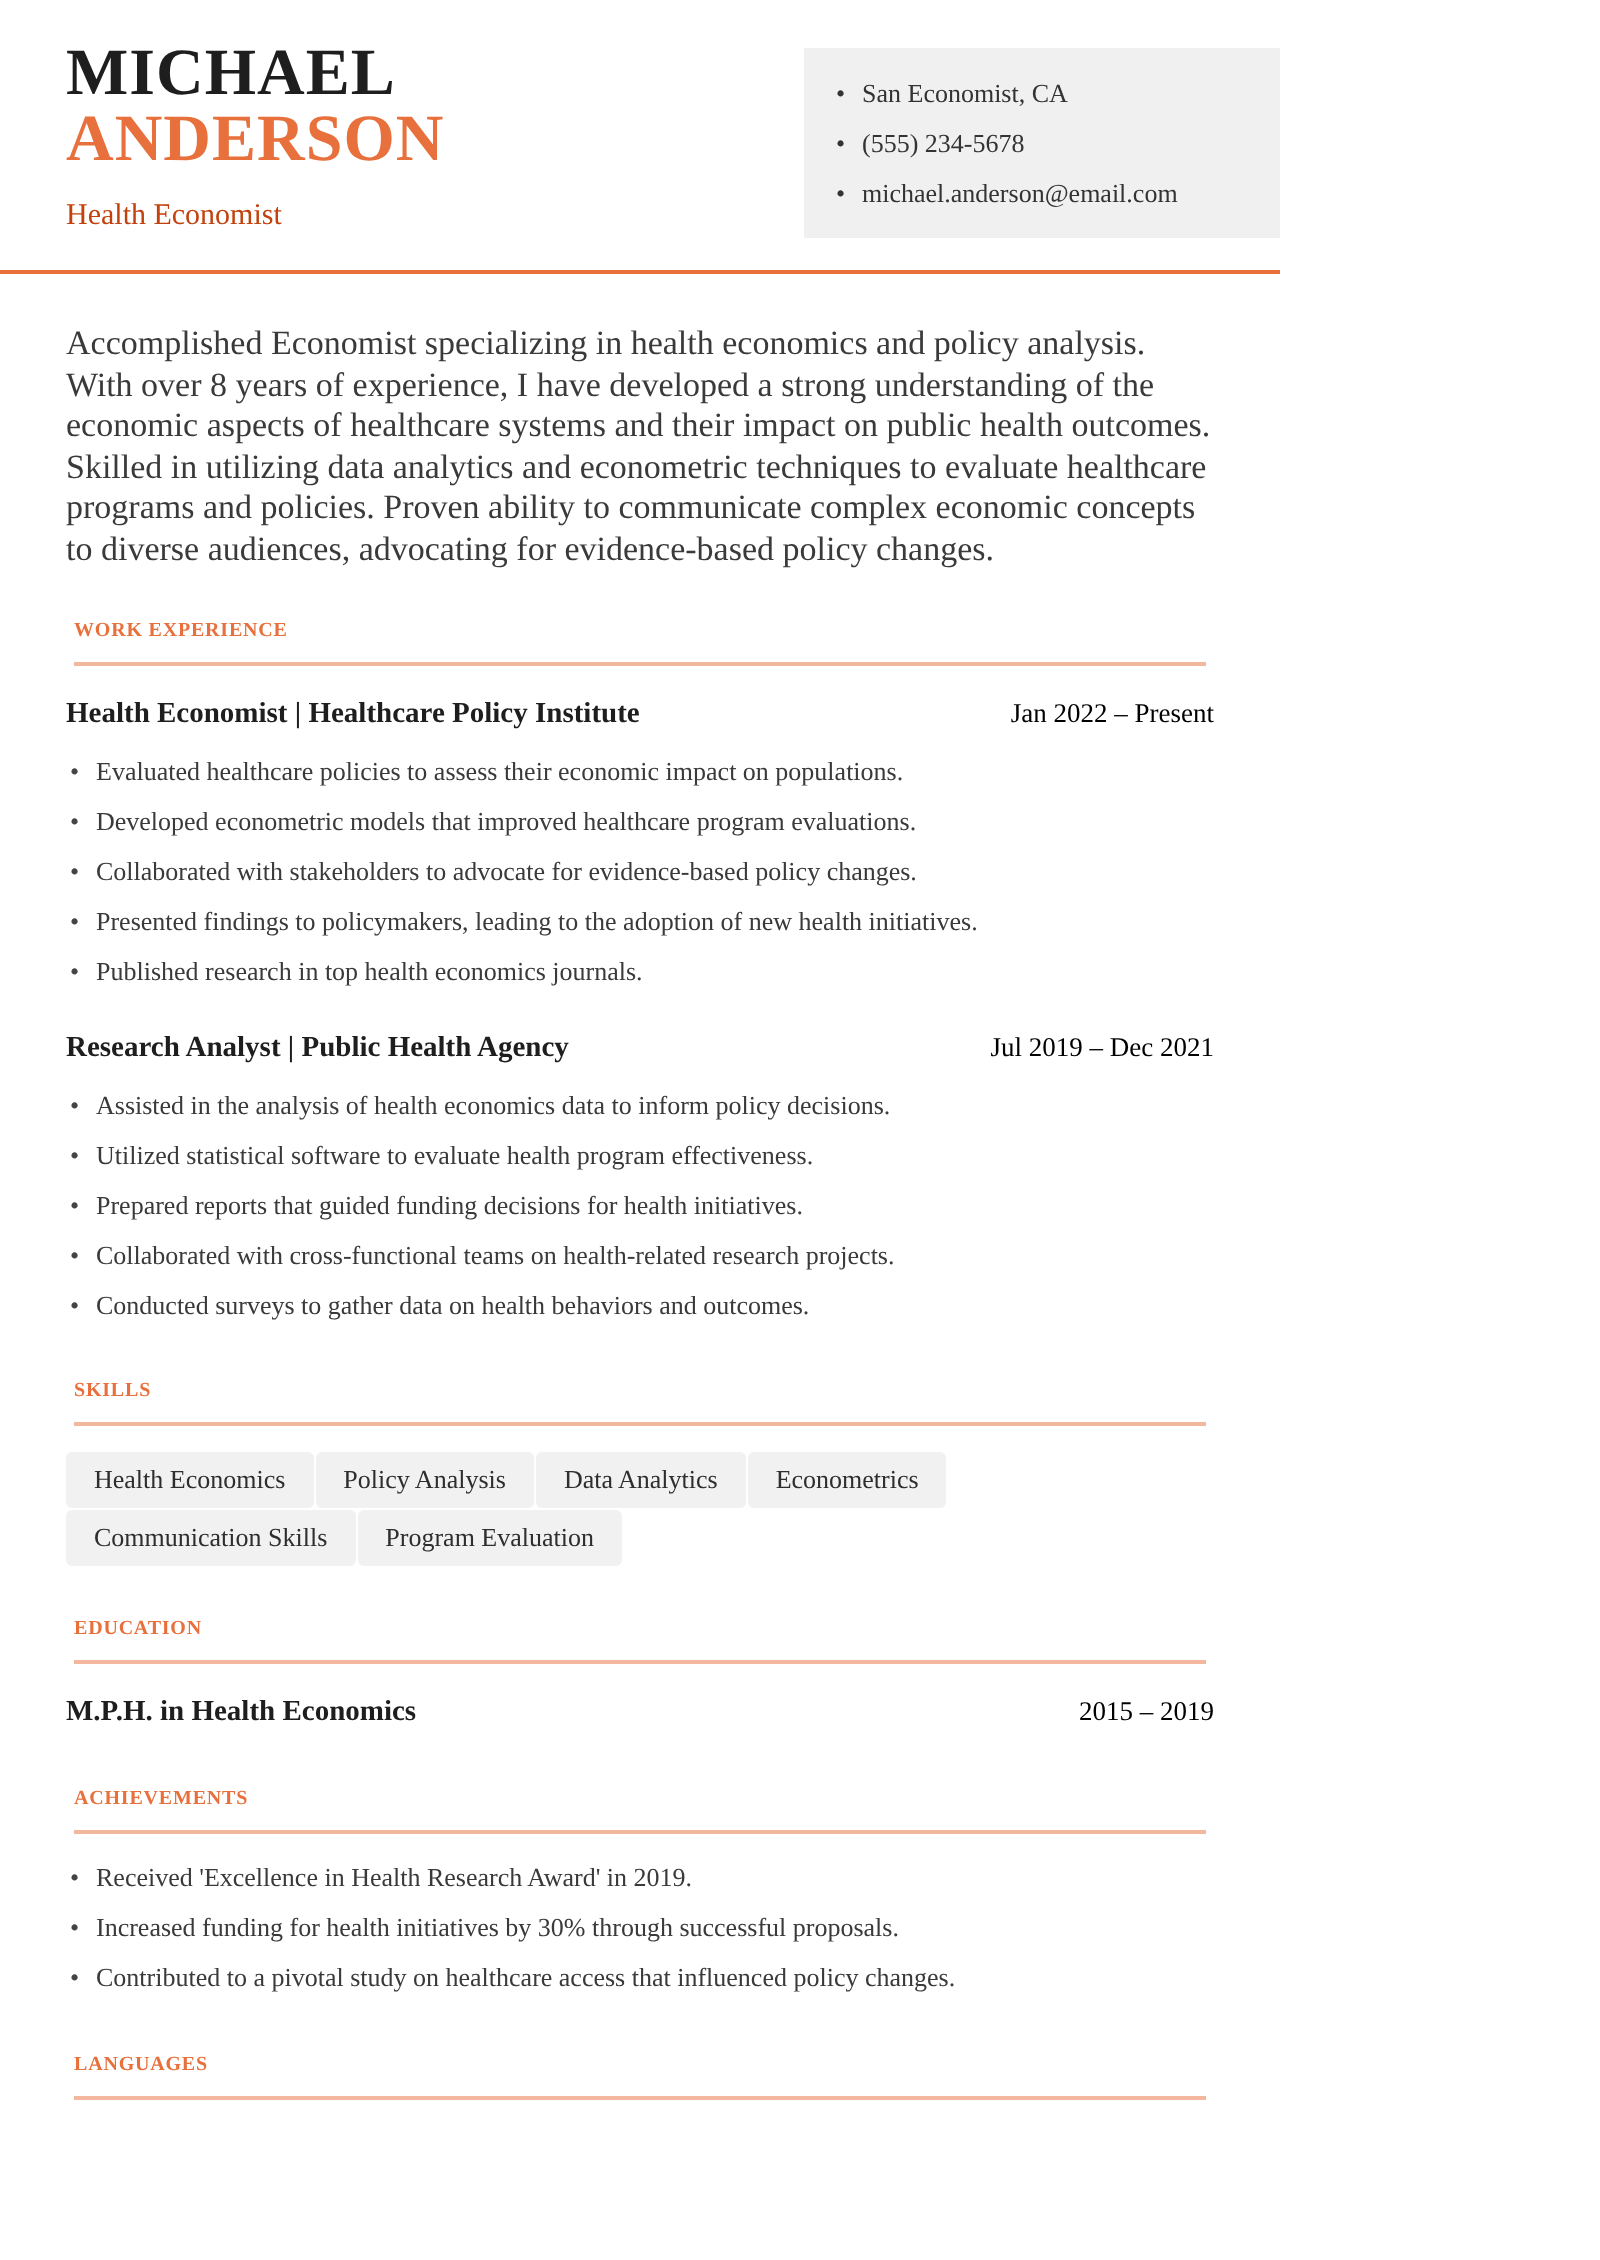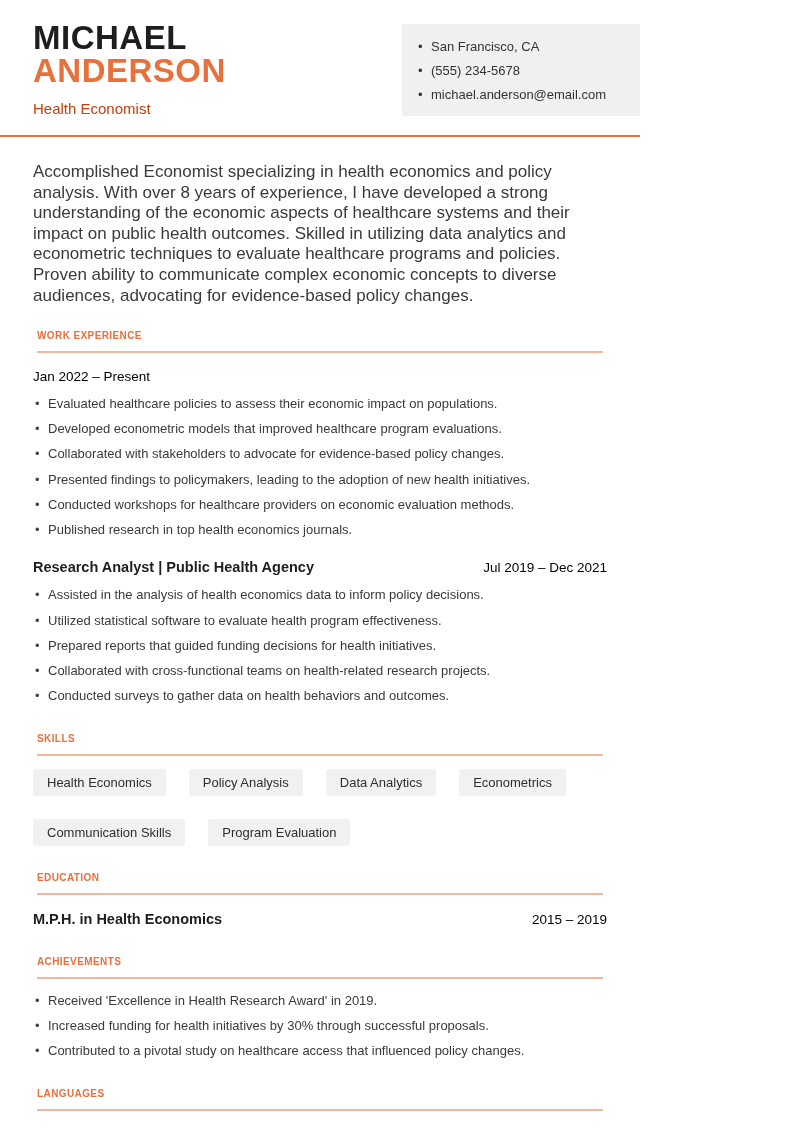--- a/index.html
+++ b/index.html
@@ -6,21 +6,21 @@
     --accent: #E8703C;
     --accent_light: rgba(232,112,60,0.5);
     --contact_bg: #F0F0F0;
     --tag_bg: #F1F1F1;
     --text: #3A3A3A;
     --heading_text: #1E1E1E;
   }
   * { box-sizing: border-box; }
   html, body { margin: 0; padding: 0; background: #fff; }
   body { font-family: "Liberation Sans", sans-serif; color: var(--text); }
-  .page { width: 640px; height: 1130px; background: #fff; overflow: hidden; }
+  .page { width: 640px; height: 1130px; background: #fff; overflow: hidden; font-family: Liberation Serif, serif; }
 
   
   .header { position: relative; height: 137px; border-bottom: 2px solid var(--accent); }
   .name-block { position: absolute; left: 33px; top: 21px; }
   .name-line { font-size: 33px; font-weight: 800; letter-spacing: 0.5px; line-height: 33px; margin: 0; color: var(--heading_text); }
   .name-line.last { color: var(--accent); }
   .header-role { margin-top: 13px; font-size: 15px; color: #c2410c; }
 
   .contact-box { position: absolute; right: 0; top: 24px; width: 238px; background: var(--contact_bg); padding: 10px 8px 10px 16px; }
   .contact-list { list-style: none; margin: 0; padding: 0; }
@@ -36,63 +36,63 @@
 
   .job { margin-top: 16px; }
   .row-head { display: flex; justify-content: space-between; align-items: baseline; }
   .item-title { font-size: 14.5px; font-weight: 700; color: var(--heading_text); margin: 0; }
   .date { font-size: 13.5px; color: #000000; white-space: nowrap; }
 
   .bullets { list-style: none; margin: 12px 0 0; padding: 0; }
   .bullets li { font-size: 13px; line-height: 1.28; color: var(--text); position: relative; padding-left: 15px; margin-bottom: 8.5px; }
   .bullets li::before { content: "\2022"; position: absolute; left: 2px; color: #444; }
 
-  .tags { display: flex; flex-wrap: wrap; gap: 23px; margin-top: 13px; }
+  .tags { display: flex; flex-wrap: wrap; gap: 1px; margin-top: 13px; }
   .tag { background: var(--tag_bg); color: #2e2e2e; font-size: 13px; padding: 6px 14px; border-radius: 3px; }
 
   .edu-row { margin-top: 16px; }
   .school { margin-top: 6px; font-size: 13.5px; color: var(--text); }
 </style>
 </head>
 <body>
 
 <div class="page">
 
   <div class="header">
     <div class="name-block">
       <h1 class="name-line first">MICHAEL</h1>
       <h1 class="name-line last">ANDERSON</h1>
       <div class="header-role">Health Economist</div>
     </div>
     <div class="contact-box">
       <ul class="contact-list">
-          <li>San Francisco, CA</li>
+          <li>San Economist, CA</li>
           <li>(555) 234-5678</li>
           <li>michael.anderson@email.com</li>
         </ul>
     </div>
   </div>
 
   <div class="main">
 
     <p class="summary">Accomplished Economist specializing in health economics and policy analysis. With over 8 years of experience, I have developed a strong understanding of the economic aspects of healthcare systems and their impact on public health outcomes. Skilled in utilizing data analytics and econometric techniques to evaluate healthcare programs and policies. Proven ability to communicate complex economic concepts to diverse audiences, advocating for evidence-based policy changes.</p>
 
     <div class="section" style="margin-top:24px">
       <h2 class="section-title">WORK EXPERIENCE</h2>
 
       <div class="job">
         <div class="row-head">
+          <h3 class="item-title">Health Economist | Healthcare Policy Institute</h3>
           <span class="date">Jan 2022 – Present</span>
         </div>
         <ul class="bullets">
             <li>Evaluated healthcare policies to assess their economic impact on populations.</li>
             <li>Developed econometric models that improved healthcare program evaluations.</li>
             <li>Collaborated with stakeholders to advocate for evidence-based policy changes.</li>
             <li>Presented findings to policymakers, leading to the adoption of new health initiatives.</li>
-            <li>Conducted workshops for healthcare providers on economic evaluation methods.</li>
             <li>Published research in top health economics journals.</li>
           </ul>
       </div>
 
       <div class="job" style="margin-top:21px">
         <div class="row-head">
           <h3 class="item-title">Research Analyst | Public Health Agency</h3>
           <span class="date">Jul 2019 – Dec 2021</span>
         </div>
         <ul class="bullets">

